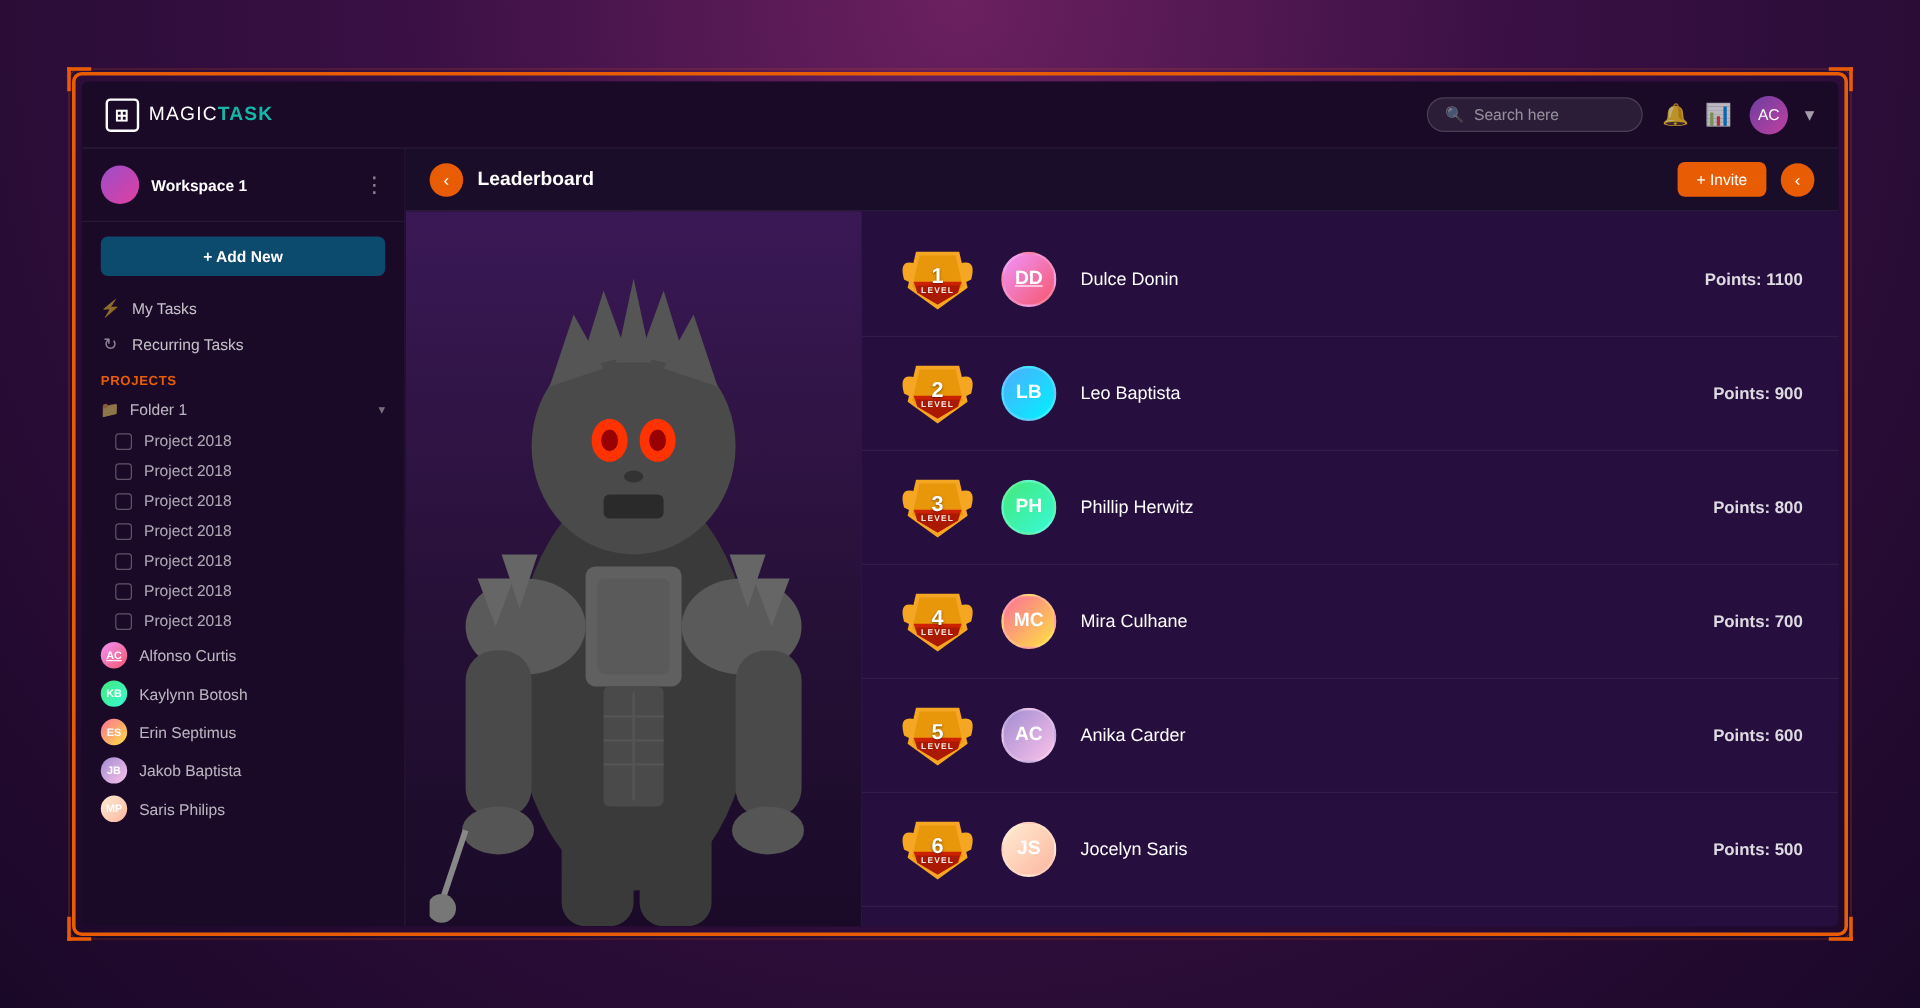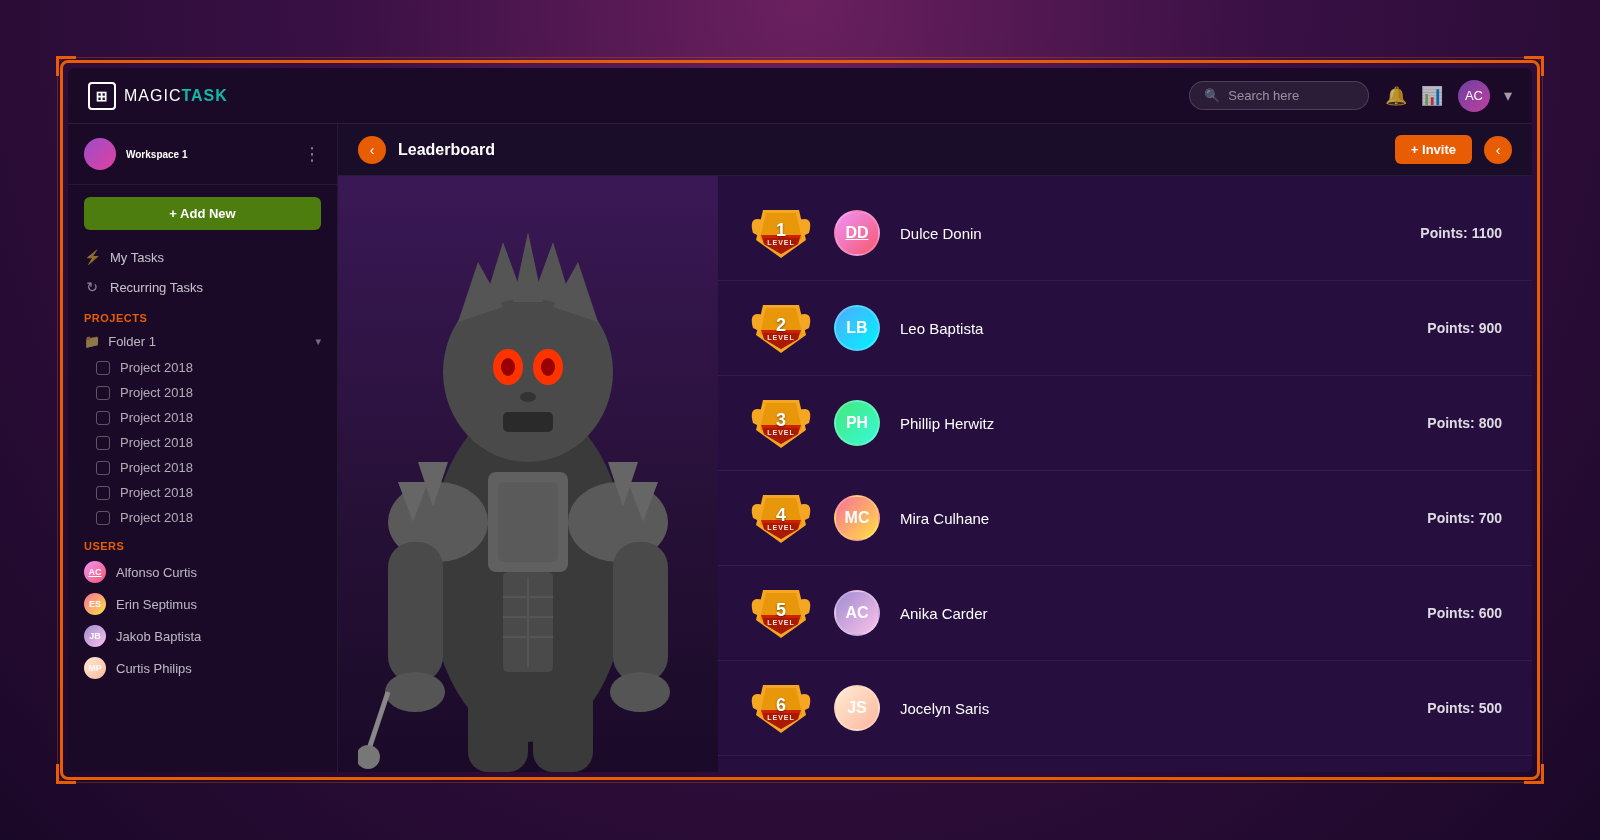--- a/index.html
+++ b/index.html
@@ -161,33 +161,33 @@
     }
     .workspace-icon {
       width: 32px;
       height: 32px;
       border-radius: 50%;
       background: linear-gradient(135deg, #9b4dca, #e040a0);
       flex-shrink: 0;
     }
     .workspace-name {
       color: white;
-      font-size: 10px;
+      font-size: 13px;
       font-weight: 600;
       flex: 1;
     }
     .workspace-dots {
       color: rgba(255,255,255,0.5);
       font-size: 18px;
       cursor: pointer;
     }
 
     .add-new-btn {
       margin: 12px 16px;
-      background: #4d7c0f;
+      background: #0c4a6e;
       border: none;
       border-radius: 6px;
       color: white;
       font-size: 13px;
       font-weight: 600;
       padding: 9px 0;
       cursor: pointer;
       display: flex;
       align-items: center;
       justify-content: center;
@@ -309,21 +309,21 @@
       font-size: 16px;
       font-weight: 600;
       flex: 1;
     }
     .invite-btn {
       background: #e85d04;
       border: none;
       border-radius: 6px;
       color: white;
       font-size: 13px;
-      font-weight: 700;
+      font-weight: 400;
       padding: 7px 16px;
       cursor: pointer;
       display: flex;
       align-items: center;
       gap: 5px;
     }
     .collapse-btn {
       width: 28px;
       height: 28px;
       border-radius: 50%;
@@ -541,45 +541,50 @@
       </div>
       <div class="project-item">
         <div class="project-dot"></div>
         <span>Project 2018</span>
       </div>
       <div class="project-item">
         <div class="project-dot"></div>
         <span>Project 2018</span>
       </div>
 
-      <div class="section-label">Users</div>
 
       <div class="user-item">
         <div class="user-avatar-small av-1">
           <span>AC</span>
         </div>
         <span>Alfonso Curtis</span>
       </div>
       <div class="user-item">
+        <div class="user-avatar-small av-3">
+          <span>KB</span>
+        </div>
+        <span>Kaylynn Botosh</span>
+      </div>
+      <div class="user-item">
         <div class="user-avatar-small av-4">
           <span>ES</span>
         </div>
         <span>Erin Septimus</span>
       </div>
       <div class="user-item">
         <div class="user-avatar-small av-5">
           <span>JB</span>
         </div>
         <span>Jakob Baptista</span>
       </div>
       <div class="user-item">
         <div class="user-avatar-small av-6">
           <span>MP</span>
         </div>
-        <span>Curtis Philips</span>
+        <span>Saris Philips</span>
       </div>
     </div>
 
     <div class="content">
 
       <div class="content-header">
         <button class="back-btn">‹</button>
         <span class="content-title">Leaderboard</span>
         <button class="invite-btn">+ Invite</button>
         <button class="collapse-btn">‹</button>

